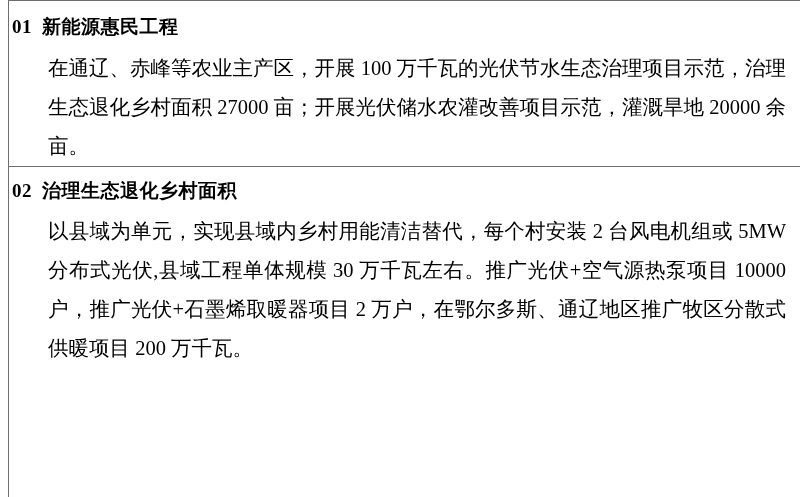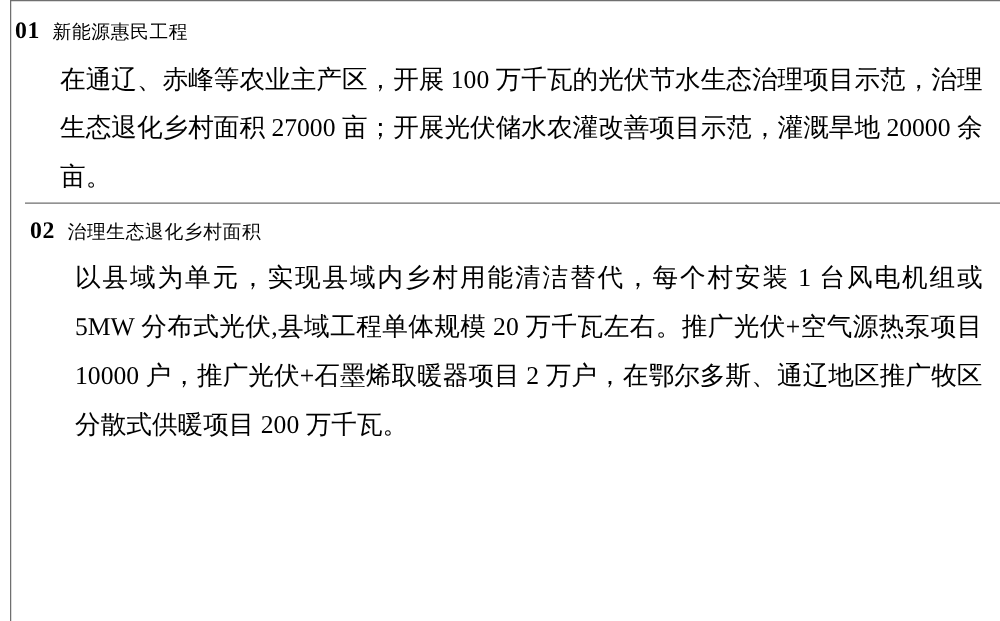--- a/index.html
+++ b/index.html
@@ -49,34 +49,34 @@
     font-size: 20px;
     letter-spacing: 0.5px;
   }
   .sec-num {
     font-family: "Liberation Serif", "DejaVu Serif", serif;
     font-weight: bold;
     font-size: 19px;
     margin-right: 10px;
   }
   .sec-title {
-    font-weight: normal;
-    font-size: 15px;
+    font-weight: bold;
+    font-size: 19px;
   }
   .sec-body {
     padding-left: 48px;
     padding-right: 14px;
     font-size: 20.5px;
     line-height: 39px;
     text-align: justify;
     text-justify: inter-ideograph;
   }
   #sec1 { padding-top: 14px; }
   #sec1 .sec-body { padding-top: 9px; font-family: Liberation Serif, serif; }
-  #sec2 { padding-top: 12px; margin-left: 12px; }
+  #sec2 { padding-top: 12px; }
   #sec2 .sec-body { padding-top: 8px; }
 </style>
 </head>
 <body>
 
 <div class="page">
 
   <div class="left-rule"></div>
 
   <div class="section" id="sec1">
@@ -87,16 +87,16 @@
     </div>
     <div class="sec-body">在通辽、赤峰等农业主产区，开展 100 万千瓦的光伏节水生态治理项目示范，治理生态退化乡村面积 27000 亩；开展光伏储水农灌改善项目示范，灌溉旱地 20000 余亩。</div>
   </div>
 
   <div class="section" id="sec2">
     <div class="divider" style="top:0px;"></div>
     <div class="sec-head">
       <span class="sec-num">02</span>
       <span class="sec-title">治理生态退化乡村面积</span>
     </div>
-    <div class="sec-body">以县域为单元，实现县域内乡村用能清洁替代，每个村安装 1 台风电机组或 5MW 分布式光伏,县域工程单体规模 20 万千瓦左右。推广光伏+空气源热泵项目 10000 户，推广光伏+石墨烯取暖器项目 2 万户，在鄂尔多斯、通辽地区推广牧区分散式供暖项目 200 万千瓦。</div>
+    <div class="sec-body">以县域为单元，实现县域内乡村用能清洁替代，每个村安装 2 台风电机组或 5MW 分布式光伏,县域工程单体规模 30 万千瓦左右。推广光伏+空气源热泵项目 10000 户，推广光伏+石墨烯取暖器项目 2 万户，在鄂尔多斯、通辽地区推广牧区分散式供暖项目 200 万千瓦。</div>
   </div>
 
 </div>
 
 </body></html>

